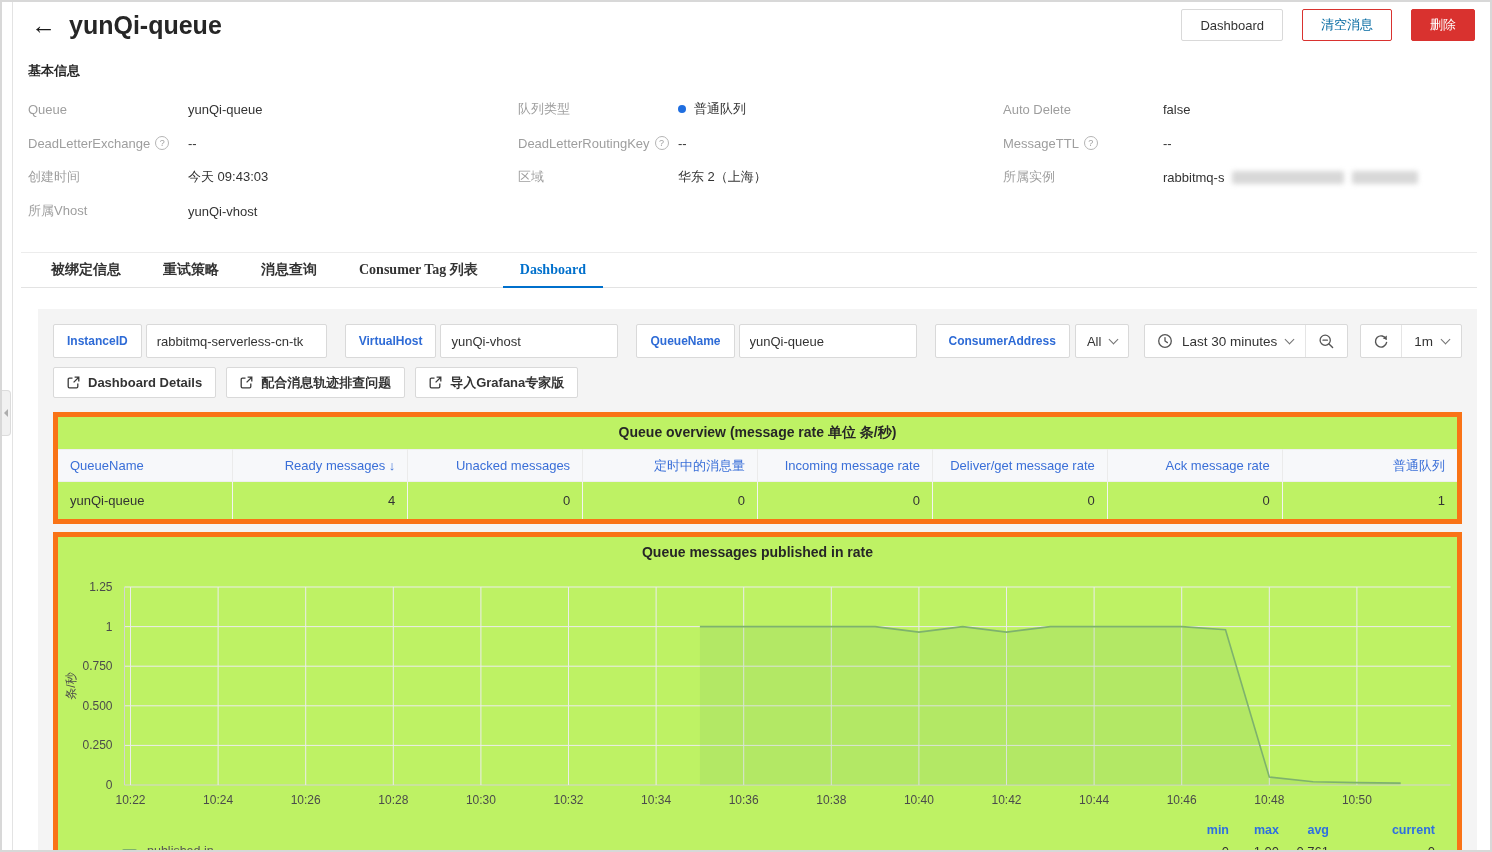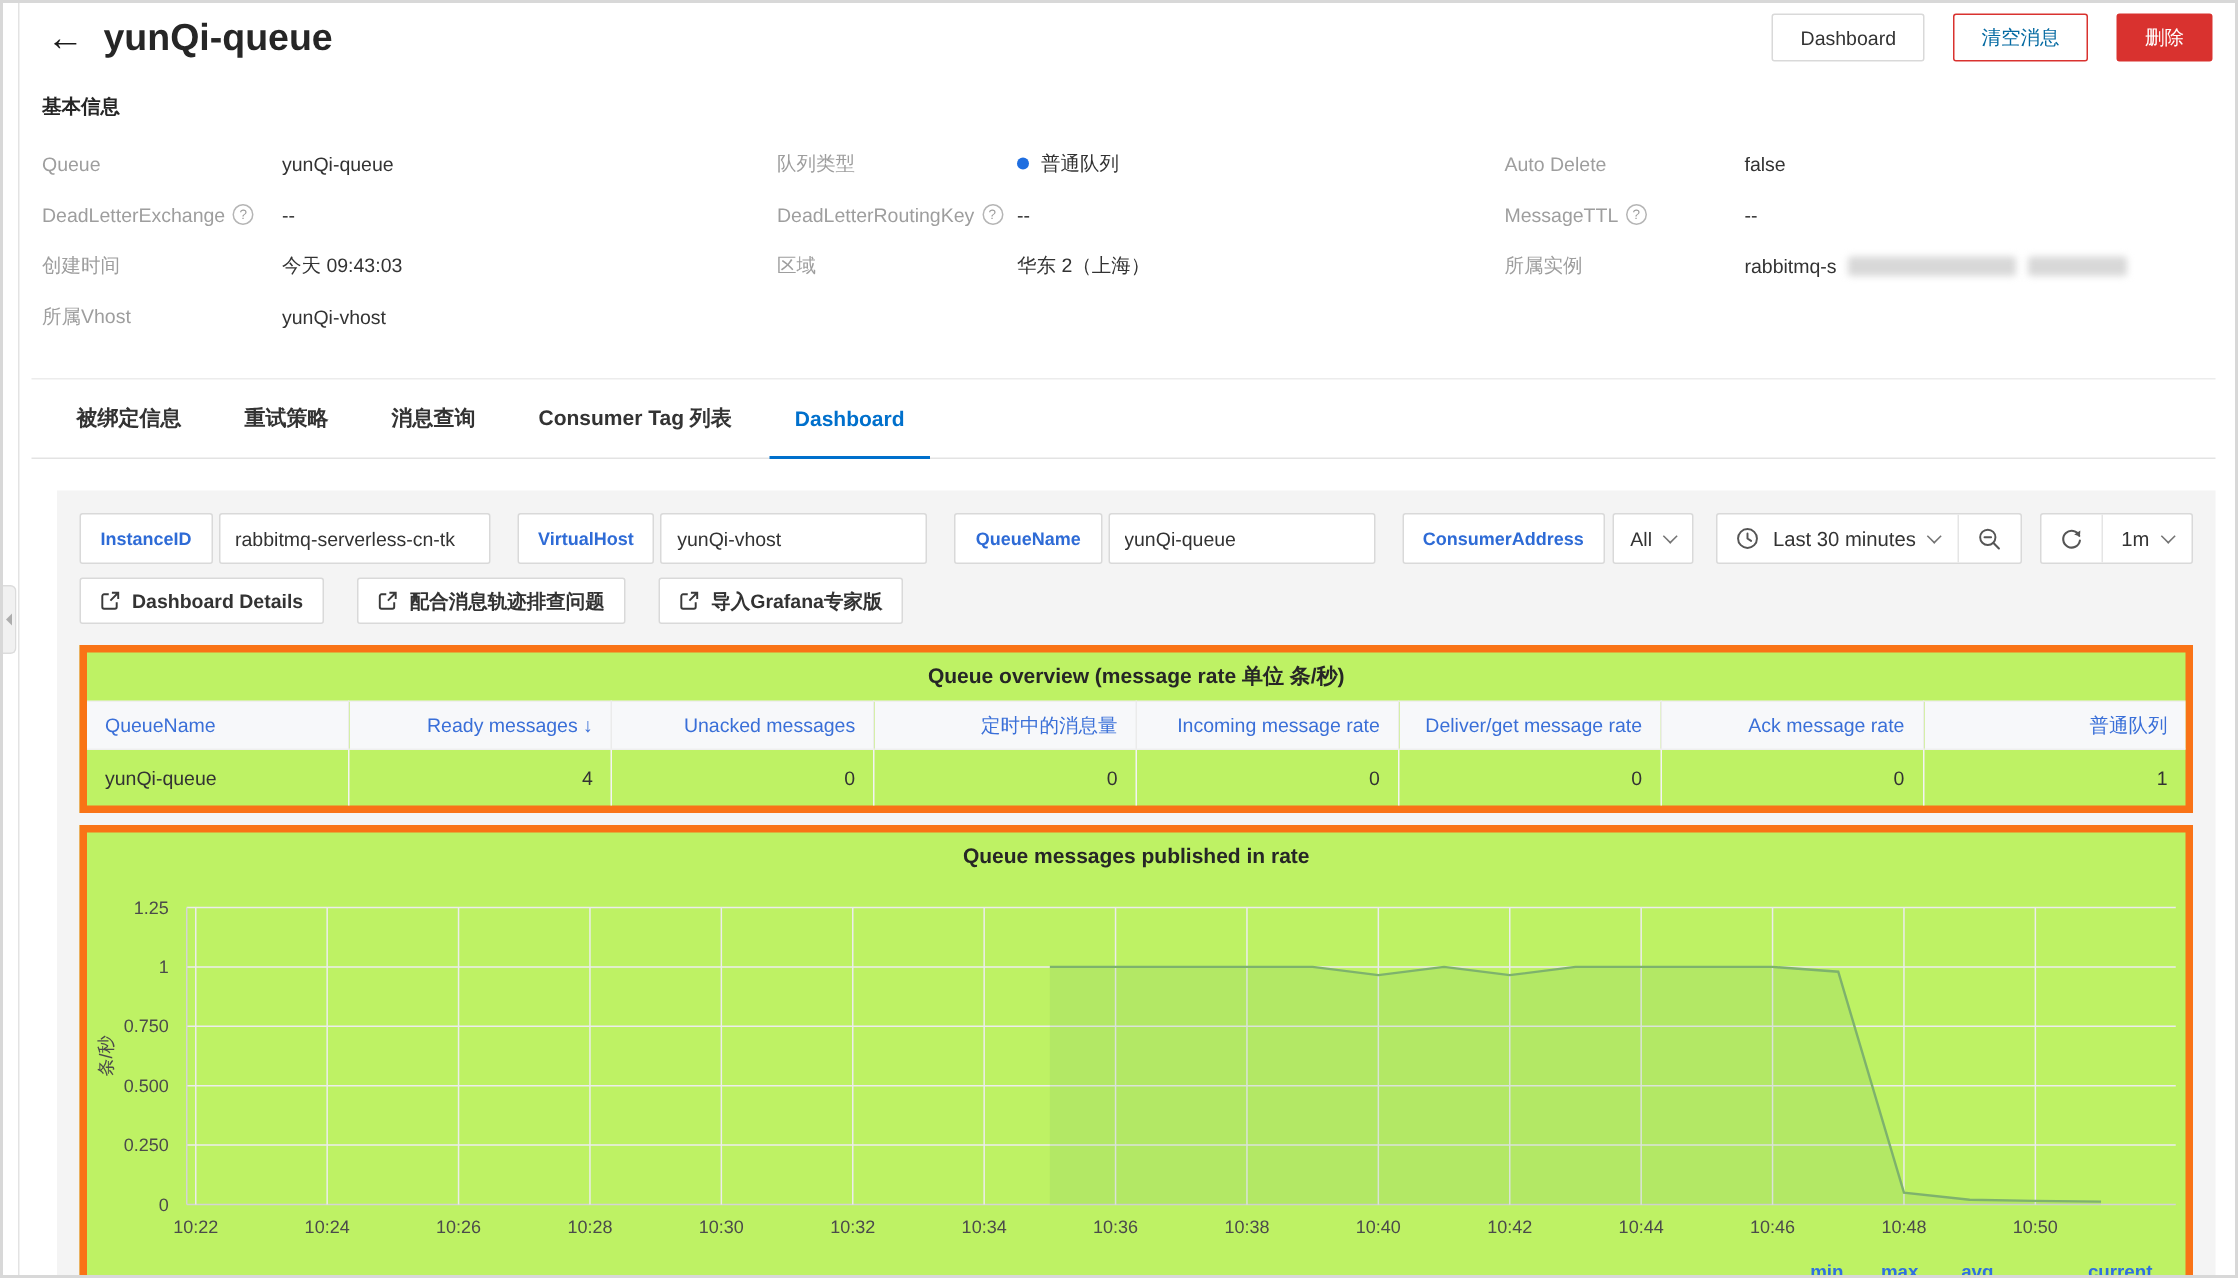--- a/index.html
+++ b/index.html
@@ -40,22 +40,22 @@
   .info-col-1 { width:490px; } .info-col-2 { width:485px; } .info-col-3 { flex:1; }
   .info-row { display:flex; align-items:center; height:34px; font-size:13px; }
   .info-label { min-width:160px; color:#9e9e9e; display:flex; align-items:center; gap:5px; }
   .info-value { color:#333; display:flex; align-items:center; gap:8px; }
   .help-icon { width:14px; height:14px; border:1px solid #b5b5b5; border-radius:50%; color:#9e9e9e;
     font-size:9px; line-height:1; display:inline-flex; align-items:center; justify-content:center; cursor:pointer; flex-shrink:0; }
   .status-dot { width:8px; height:8px; border-radius:50%; background:#1f6ee0; display:inline-block; }
   .blur-block { height:13px; background:#d8d8d8; border-radius:2px; filter:blur(2.5px); display:inline-block; }
 
   
-  .tabbar { display:flex; align-items:stretch; height:54px; margin-top:24px;
-    border-top:1px solid #ececec; border-bottom:1px solid #e3e3e3; padding-left:13px; background:#fff; }
+  .tabbar { display:flex; align-items:stretch; height:36px; margin-top:24px;
+    border-top:1px solid #ececec; border-bottom:1px solid #e3e3e3; padding-left:13px; background:#fff;font-family:Liberation Serif, serif; }
   .tab { display:flex; align-items:center; padding:0 17px; margin-right:8px; font-size:14px; font-weight:600;
     color:#333; cursor:pointer; position:relative; white-space:nowrap; }
   .tab.active { color:#0070cc; }
   .tab.active::after { content:""; position:absolute; left:0; right:0; bottom:-1px; height:2px; background:#0070cc; }
 
   
   .panel-wrap { margin:21px 0 0 17px; background:#f4f4f4; padding:15px 15px 20px; min-height:540px; }
 
   .filter-row { display:flex; align-items:flex-end; }
   .f-label { height:34px; line-height:32px; background:#fff; border:1px solid #d9d9d9; border-radius:2px;
@@ -67,21 +67,21 @@
     display:flex; align-items:center; gap:9px; font-size:13px; color:#333; cursor:pointer; margin-left:5px; }
   .caret { width:7px; height:7px; border-right:1.5px solid #737373; border-bottom:1.5px solid #737373;
     transform:rotate(45deg); margin-top:-4px; flex-shrink:0; }
   .spacer { flex:1; }
   .control-group { display:flex; align-items:stretch; height:34px; background:#fff; border:1px solid #d9d9d9; border-radius:2px; }
   .control-group + .control-group { margin-left:12px; }
   .cg-item { display:flex; align-items:center; gap:9px; padding:0 12px; font-size:13.5px; color:#333; cursor:pointer; }
   .cg-item + .cg-item { border-left:1px solid #e5e5e5; }
   .icon-svg { display:block; }
 
-  .action-row { display:flex; gap:22px; margin-top:9px; }
+  .action-row { display:flex; gap:10px; margin-top:9px; }
   .action-btn { height:31px; background:#fff; border:1px solid #d9d9d9; border-radius:2px; padding:0 13px;
     display:flex; align-items:center; gap:8px; font-size:13px; color:#333; cursor:pointer; font-family:inherit; font-weight:600; }
 
   .panel { background:#bef264; border:5px solid #f97316; }
   .overview-panel { margin-top:14px; }
   .panel-title { text-align:center; font-size:14px; font-weight:700; color:#262626; padding:7px 0; }
   table.overview { width:100%; border-collapse:collapse; table-layout:fixed; font-size:13px; }
   table.overview th { background:#f7f8fa; color:#3a6fd8; font-weight:400; height:32px; padding:0 12px;
     text-align:right; border-top:1px solid #efefef; border-bottom:1px solid #efefef; border-right:1px solid #ebebeb; cursor:pointer; white-space:nowrap; overflow:hidden; }
   table.overview th:first-child { text-align:left; }

